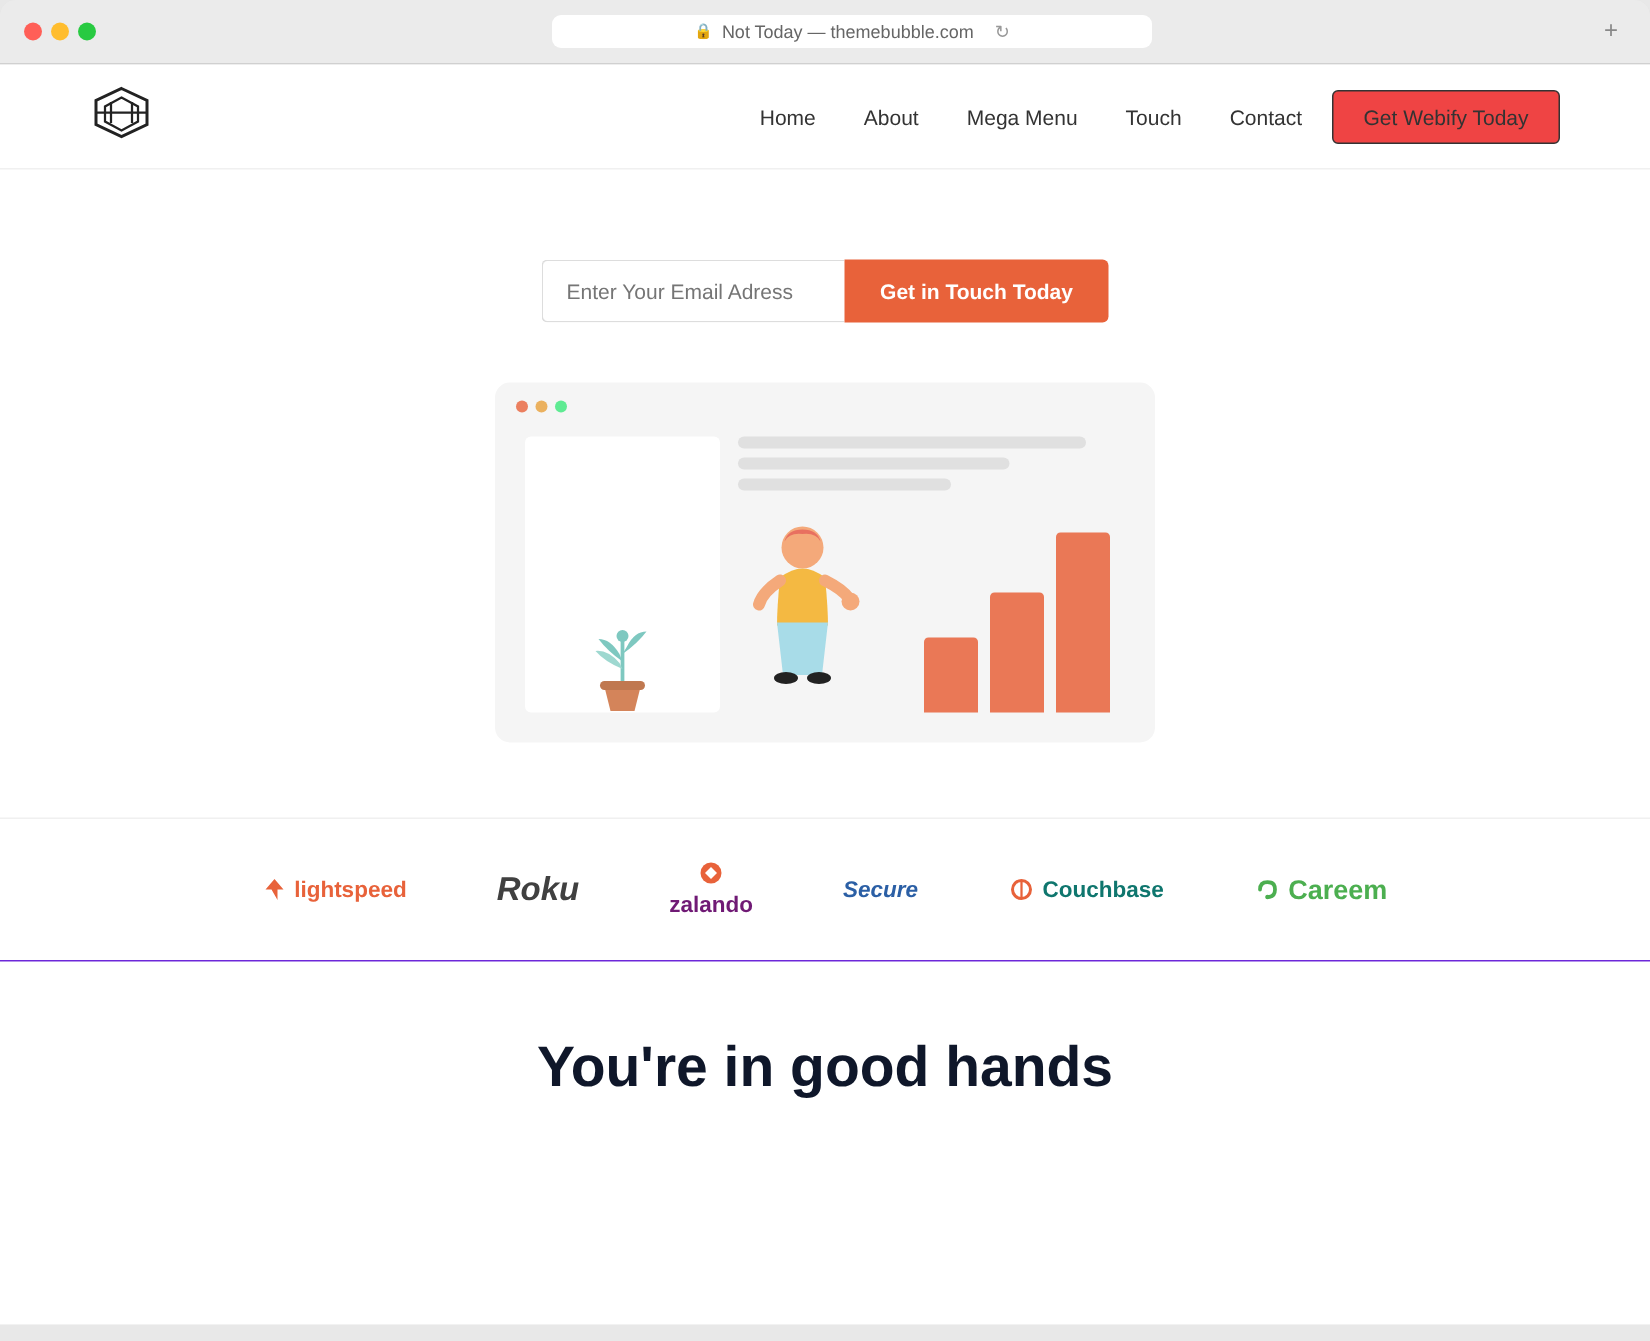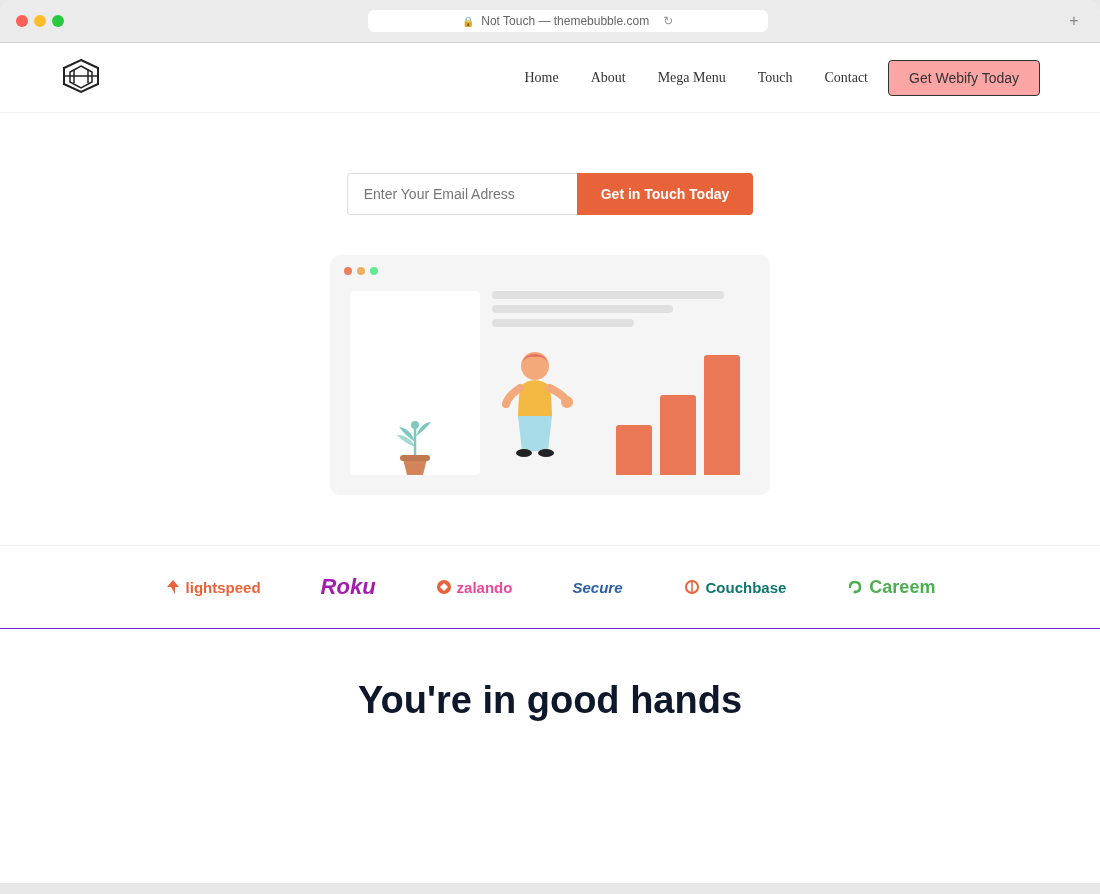--- a/index.html
+++ b/index.html
@@ -93,36 +93,35 @@
     .logo-svg {
       width: 42px;
       height: 36px;
     }
     .nav-links {
       display: flex;
       align-items: center;
       gap: 32px;
       margin-left: auto;
       margin-right: 20px;
-      font-family: Liberation Serif, serif;
     }
     .nav-link {
       font-size: 14px;
       color: #333;
       text-decoration: none;
       cursor: pointer;
     }
     .nav-cta {
       border: 1px solid #333;
       border-radius: 4px;
       padding: 9px 20px;
       font-size: 14px;
       color: #333;
       cursor: pointer;
-      background: #fca5a5;
+      background: #ef4444;
     }
 
     
     .hero {
       text-align: center;
       padding: 60px 20px 40px;
     }
     .hero-title {
       font-size: 48px;
       font-weight: 700;
@@ -137,21 +136,21 @@
       max-width: 380px;
       margin: 0 auto 28px;
     }
     .hero-form {
       display: flex;
       justify-content: center;
       gap: 0;
       margin-bottom: 40px;
     }
     .hero-input {
-      width: 230px;
+      width: 202px;
       padding: 12px 16px;
       border: 1px solid #ddd;
       border-radius: 4px 0 0 4px;
       font-size: 14px;
       color: #a21caf;
       outline: none;
       border-right: none;
     }
     .hero-btn {
       padding: 12px 24px;
@@ -261,22 +260,22 @@
     }
     .brand-logo {
       font-size: 15px;
       font-weight: 700;
       color: #555;
       display: flex;
       align-items: center;
       gap: 5px;
     }
     .brand-logo.lightspeed { color: #e8623a; }
-    .brand-logo.roku { color: #a21caf; font-size: 22px; font-style: italic; }
-    .brand-logo.zalando { color: #ec4899; }
+    .brand-logo.roku { color: #404040; font-size: 22px; font-style: italic; }
+    .brand-logo.zalando { color: #701a75; flex-direction: column; }
     .brand-logo.alaska { color: #2b5fa5; font-style: italic; }
     .brand-logo.couchbase { color: #0f766e; }
     .brand-logo.careem { color: #4caf50; font-size: 18px; }
 
     
     .good-hands {
       text-align: center;
       padding: 50px 20px 20px;
     }
     .good-hands-title {
@@ -292,21 +291,21 @@
 <div class="browser-chrome">
   <div class="browser-titlebar">
     <div class="traffic-lights">
       <div class="traffic-light tl-red"></div>
       <div class="traffic-light tl-yellow"></div>
       <div class="traffic-light tl-green"></div>
     </div>
     <div class="address-bar-wrapper">
       <div class="address-bar">
         <span class="lock-icon">🔒</span>
-        <span>Not Touch — themebubble.com</span>
+        <span>Not Today — themebubble.com</span>
         <span class="reload-icon">↻</span>
       </div>
     </div>
     <div class="new-tab-btn">+</div>
   </div>
 
   <div class="website">
 
     <nav class="nav">
       <div class="nav-logo">

